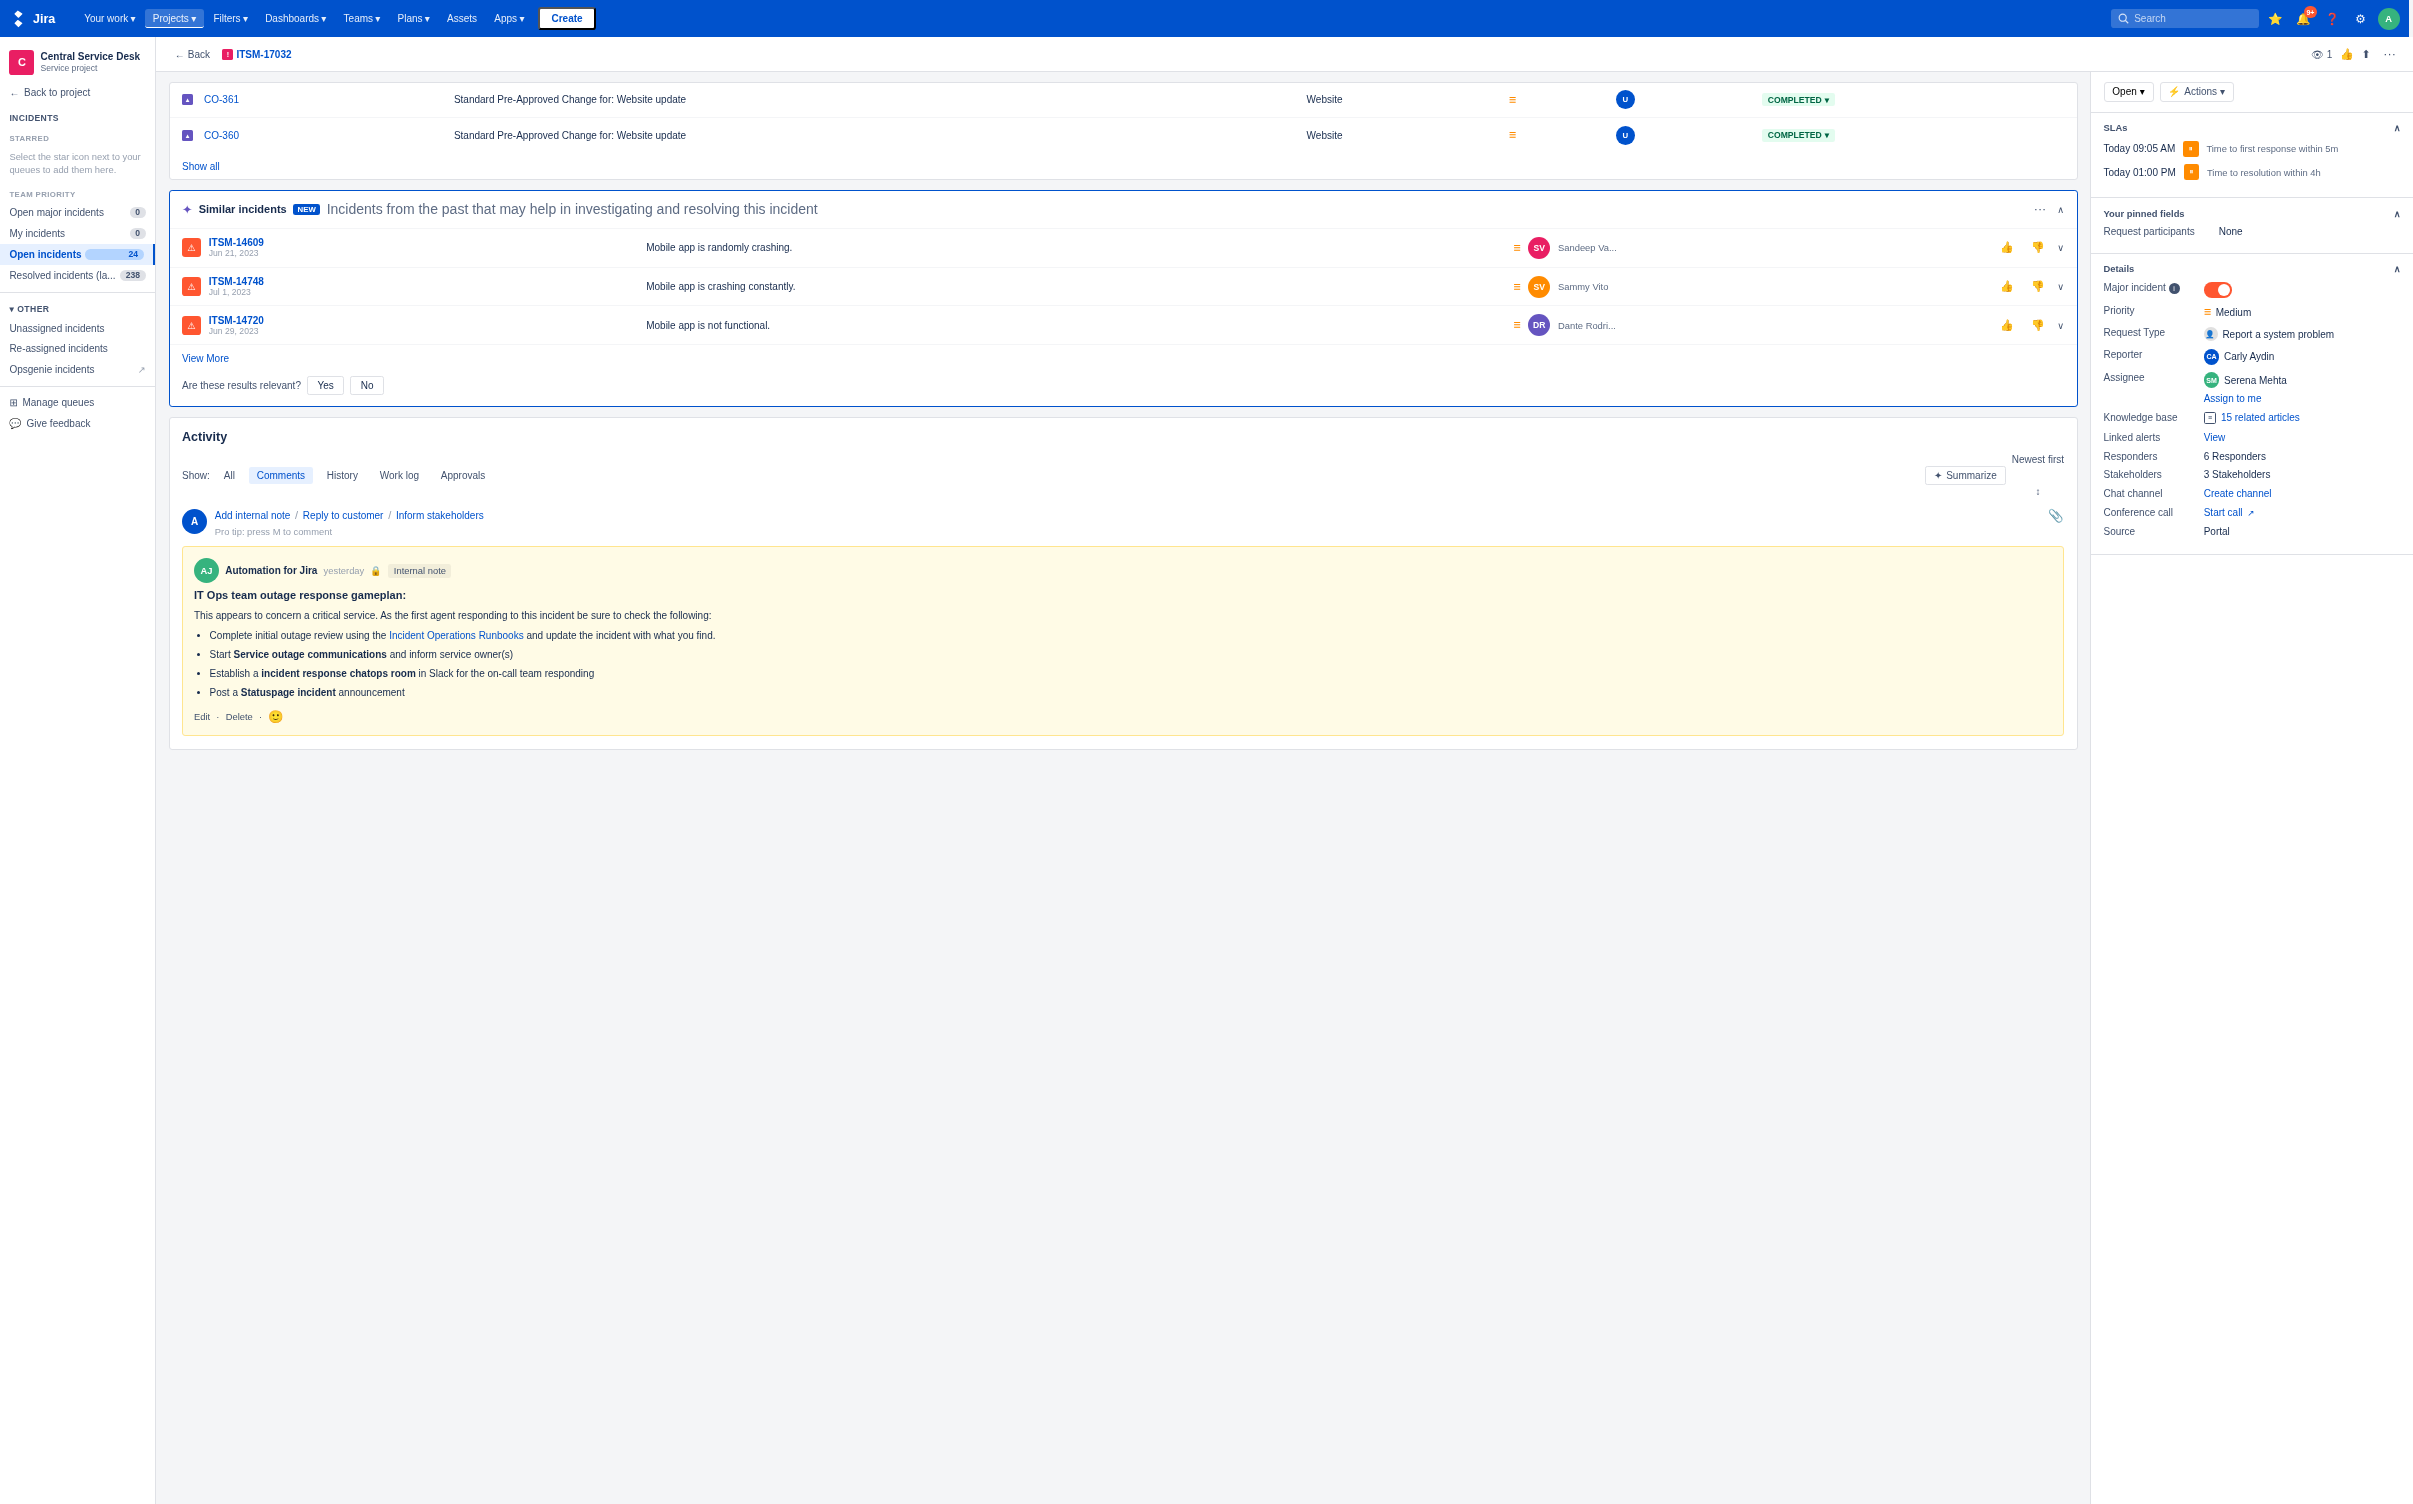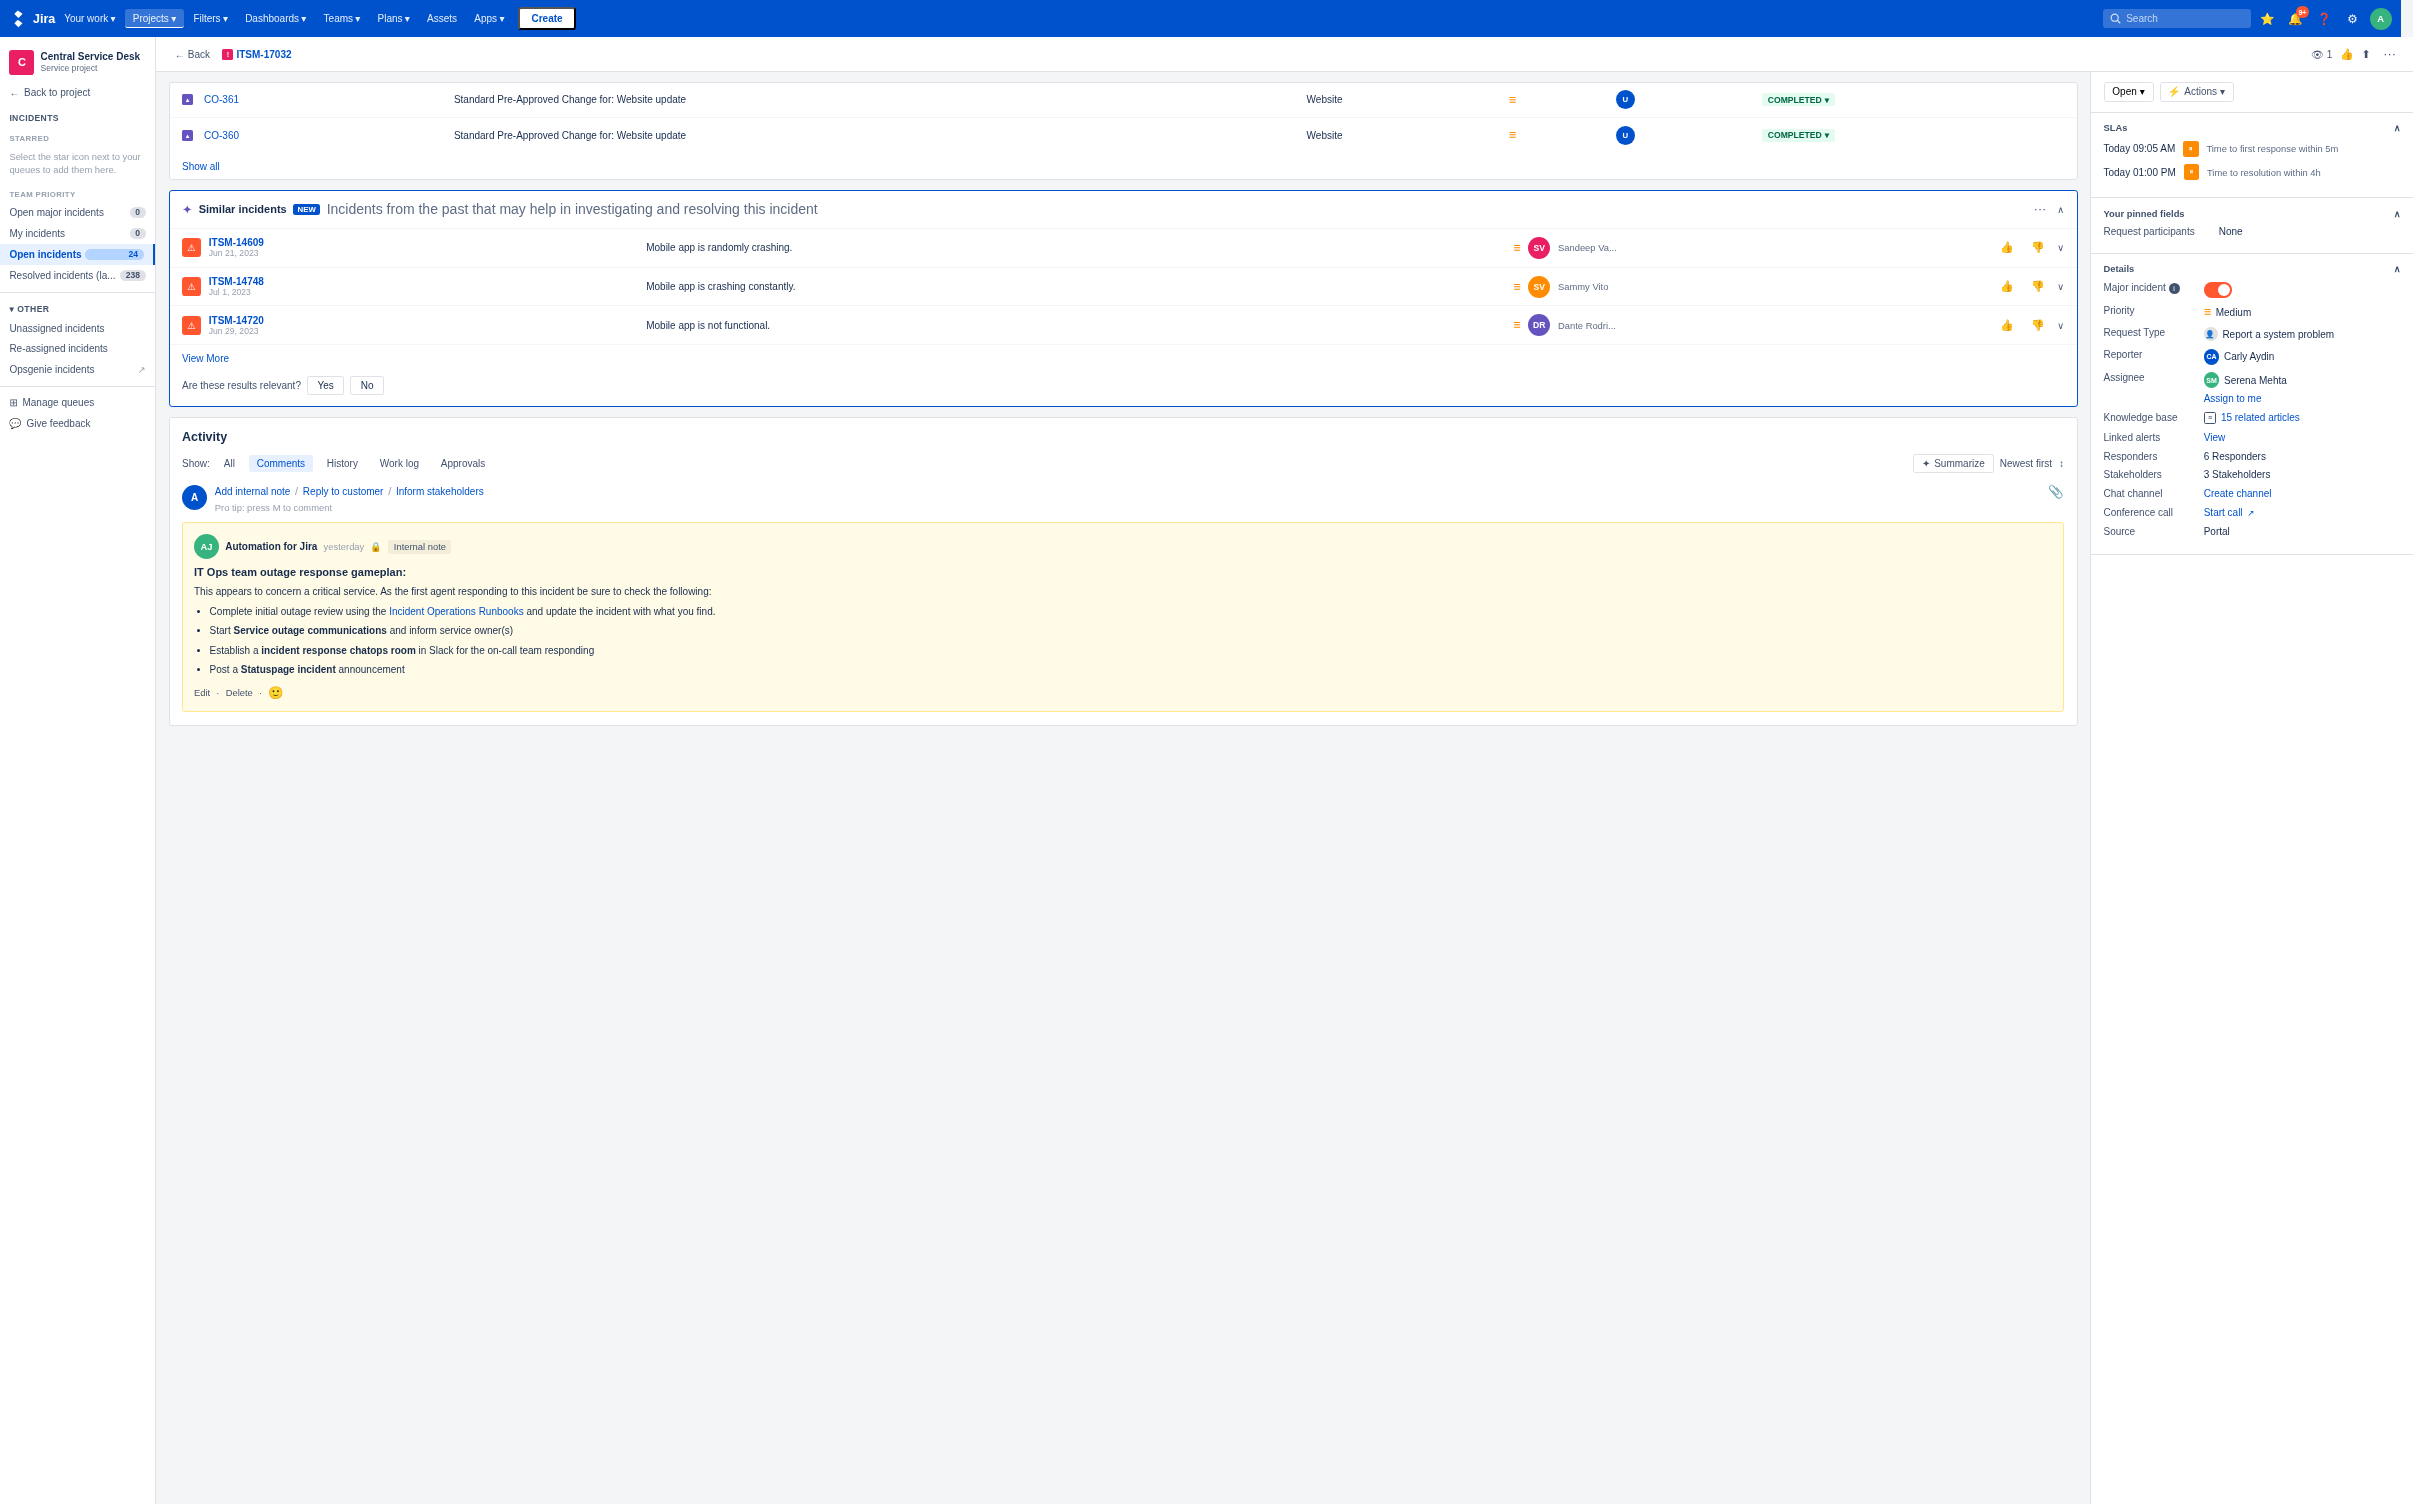--- a/index.html
+++ b/index.html
@@ -5,23 +5,23 @@
     * { box-sizing: border-box; margin: 0; padding: 0; }
     body { font-family: -apple-system, BlinkMacSystemFont, 'Segoe UI', sans-serif; font-size: 11px; background: #f4f5f7; color: #172b4d; overflow: hidden; }
 
     
     .top-nav {
       height: 37px;
       background: #0052cc;
       display: flex;
       align-items: center;
       padding: 0 9.4px;
-      gap: 1px;
+      gap: 21px;
       position: fixed;
-      top: 0; left: 0; right: 12px;
+      top: 0; left: 0; right: 4px;
       z-index: 100;
     }
     .nav-logo { display: flex; align-items: center; gap: 4.7px; color: white; font-weight: 700; font-size: 12.5px; }
     .nav-logo svg { width: 19px; height: 19px; }
     .nav-items { display: flex; align-items: center; gap: 1.6px; }
     .nav-item { color: rgba(255,255,255,0.9); padding: 3.1px 7.8px; border-radius: 3.1px; cursor: pointer; font-size: 10px; font-weight: 500; display: flex; align-items: center; gap: 2.3px; }
     .nav-item.active { background: rgba(255,255,255,0.2); border-bottom: 1.6px solid white; }
     .nav-create { background: white; color: #0052cc; padding: 3.9px 11px; border-radius: 3.1px; font-weight: 600; font-size: 10px; cursor: pointer; margin-left: 4.7px; }
     .nav-right { margin-left: auto; display: flex; align-items: center; gap: 6.2px; }
     .nav-search { background: rgba(255,255,255,0.2); border: none; border-radius: 3.1px; padding: 3.9px 7.8px; color: white; width: 148px; font-size: 10px; outline: none; display: flex; align-items: center; gap: 4.7px; cursor: pointer; }
@@ -107,21 +107,21 @@
     .rel-btn { border: 0.8px solid #dfe1e6; background: white; padding: 3.1px 9.4px; border-radius: 2.3px; cursor: pointer; font-size: 10px; color: #172b4d; }
 
     
     .activity-section { background: white; margin: 9.4px 12.5px; border-radius: 3.1px; border: 0.8px solid #dfe1e6; padding: 12.5px; }
     .activity-title { font-size: 12.5px; font-weight: 600; color: #172b4d; margin-bottom: 9.4px; }
     .activity-filter { display: flex; align-items: center; gap: 6.2px; margin-bottom: 11px; flex-wrap: wrap; }
     .filter-label { font-size: 10px; color: #42526e; }
     .filter-btn { padding: 3.1px 7.8px; border-radius: 2.3px; cursor: pointer; font-size: 10px; border: none; background: transparent; color: #42526e; }
     .filter-btn.active { background: #e6f0ff; color: #0052cc; font-weight: 500; }
     .summarize-btn { margin-left: auto; display: flex; align-items: center; gap: 3.9px; border: 0.8px solid #dfe1e6; background: white; padding: 3.1px 7.8px; border-radius: 2.3px; cursor: pointer; font-size: 10px; color: #42526e; }
-    .sort-btn { display: flex; align-items: center; gap: 7px; border: none; background: transparent; cursor: pointer; font-size: 10px; color: #42526e; }
+    .sort-btn { display: flex; align-items: center; gap: 21px; border: none; background: transparent; cursor: pointer; font-size: 10px; color: #42526e; flex-direction: column; }
     
     
     .comment-input-row { display: flex; align-items: flex-start; gap: 7.8px; margin-bottom: 9.4px; }
     .comment-avatar { width: 25px; height: 25px; border-radius: 50%; background: #0052cc; display: flex; align-items: center; justify-content: center; color: white; font-weight: 700; font-size: 10px; flex-shrink: 0; margin-top: 1.6px; }
     .comment-links { display: flex; align-items: center; gap: 0; }
     .comment-action-link { color: #0052cc; cursor: pointer; font-size: 10px; font-weight: 500; }
     .comment-separator { color: #97a0af; margin: 0 4.7px; }
     .comment-attach { color: #42526e; cursor: pointer; font-size: 12.5px; margin-left: auto; }
     .protip { font-size: 9.4px; color: #97a0af; margin-top: 3.1px; }
     

